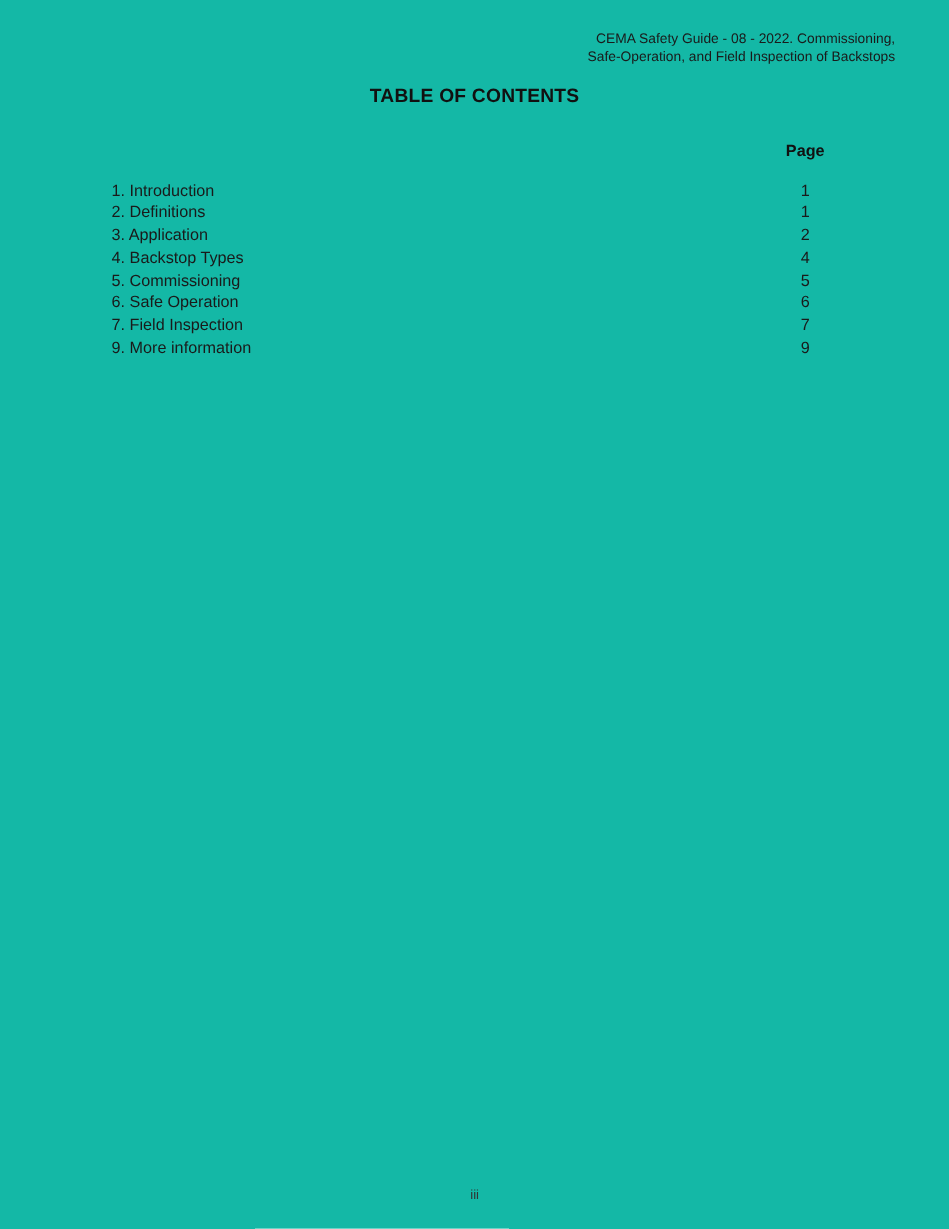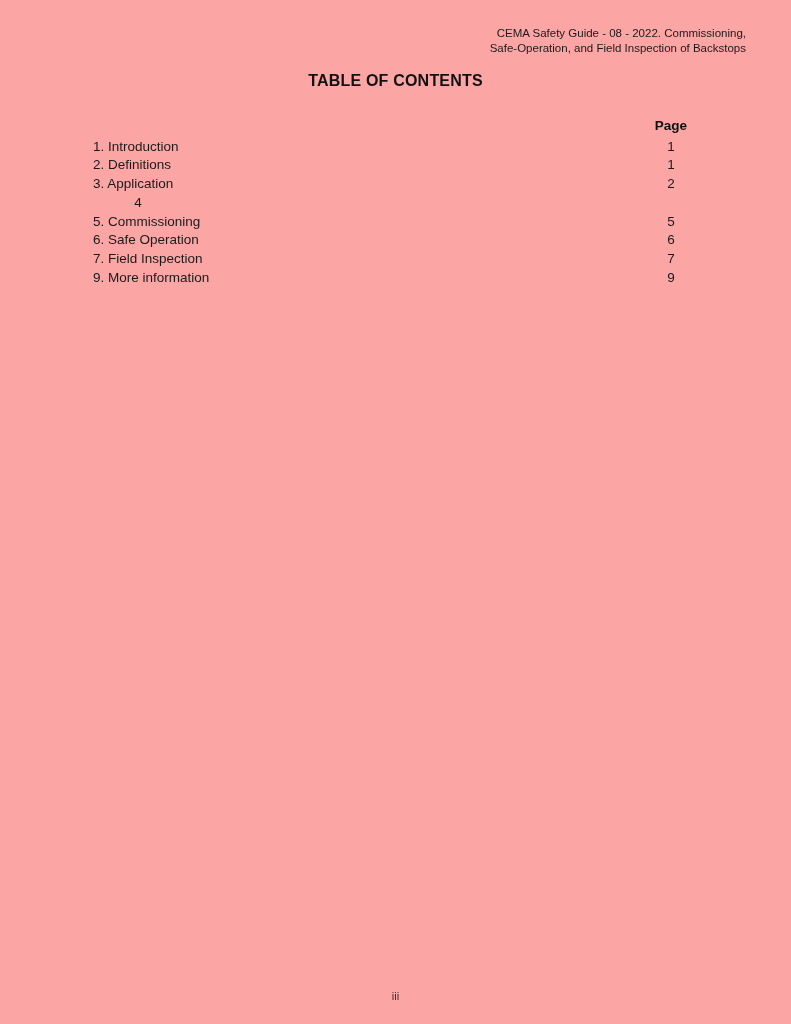--- a/index.html
+++ b/index.html
@@ -4,21 +4,21 @@
 <style>
   html, body {
     margin: 0;
     padding: 0;
     background: #ffffff;
   }
   .page {
     position: relative;
     width: 791px;
     height: 1024px;
-    background: #fca5a5;
+    background: #14b8a6;
     font-family: "Liberation Sans", sans-serif;
     color: #1a1a1a;
     overflow: hidden;
   }
   .doc-header {
     position: absolute;
     top: 26px;
     right: 45px;
     text-align: right;
     font-size: 11.5px;
@@ -38,21 +38,21 @@
   }
   .toc {
     position: absolute;
     top: 117px;
     left: 93px;
     right: 75px; 
   }
   .toc-head-row {
     display: flex;
     justify-content: flex-end;
-    margin-bottom: 2px;
+    margin-bottom: 14px;
   }
   .page-col {
     width: 90px;
     flex: 0 0 90px;
     text-align: center;
   }
   .toc-head-row .page-col {
     font-weight: bold;
     font-size: 13.5px;
     line-height: 18.7px;
@@ -107,20 +107,21 @@
     </div>
     <div class="toc-row">
       <div class="toc-label">2. Definitions</div>
       <div class="page-col toc-page">1</div>
     </div>
     <div class="toc-row">
       <div class="toc-label">3. Application</div>
       <div class="page-col toc-page">2</div>
     </div>
     <div class="toc-row">
+      <div class="toc-label">4. Backstop Types</div>
       <div class="page-col toc-page">4</div>
     </div>
     <div class="toc-row">
       <div class="toc-label">5. Commissioning</div>
       <div class="page-col toc-page">5</div>
     </div>
     <div class="toc-row">
       <div class="toc-label">6. Safe Operation</div>
       <div class="page-col toc-page">6</div>
     </div>

